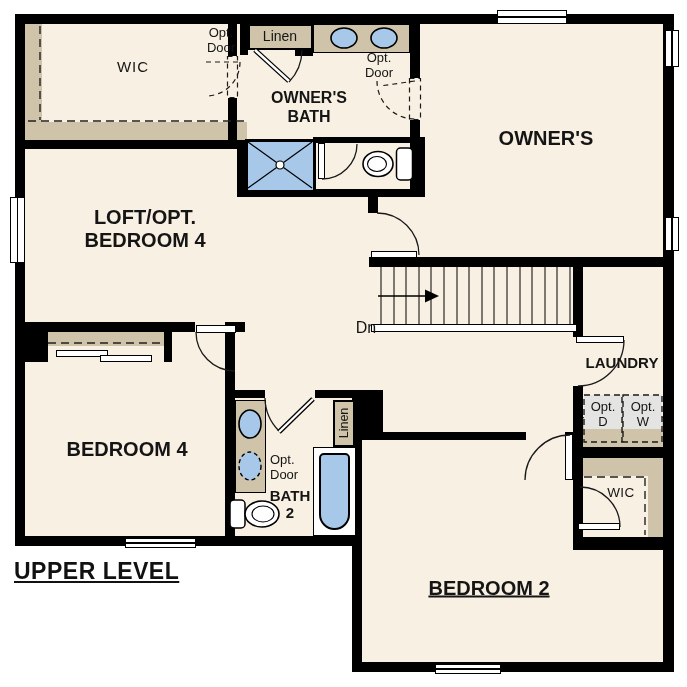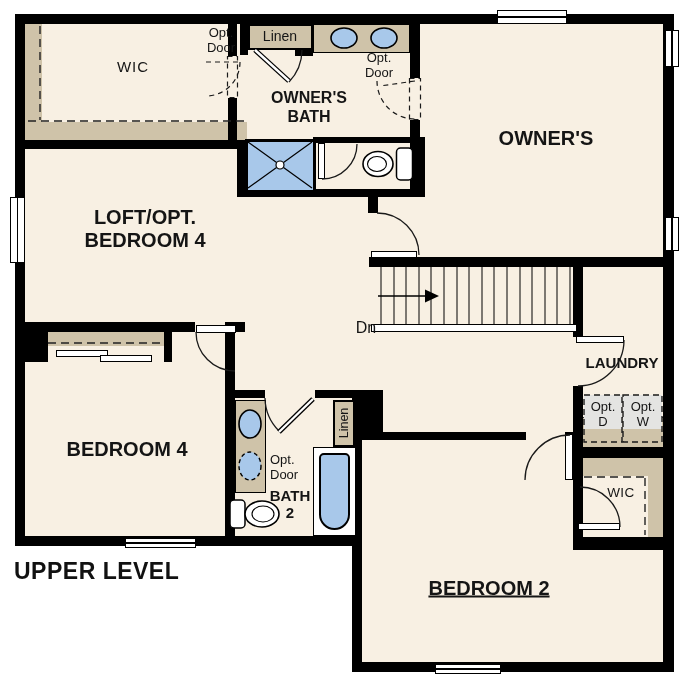--- a/index.html
+++ b/index.html
@@ -250,17 +250,17 @@
   <div class="lbl med2" style="left:290px;top:504px;">
     <div>BATH</div>
     <div>2</div>
   </div>
   <div class="lbl linen rot" style="left:344px;top:423px;font-size:12.5px;">
     <span>Linen</span>
   </div>
   <div class="lbl big" style="left:489px;top:588px;text-decoration:underline;">
     <span>BEDROOM 2</span>
   </div>
-  <div class="title" style="left:14px;top:558px;">
+  <div class="title" style="left:14px;top:558px;text-decoration:underline;">
     <span>UPPER LEVEL</span>
   </div>
 
 </div>
 
 </body></html>

